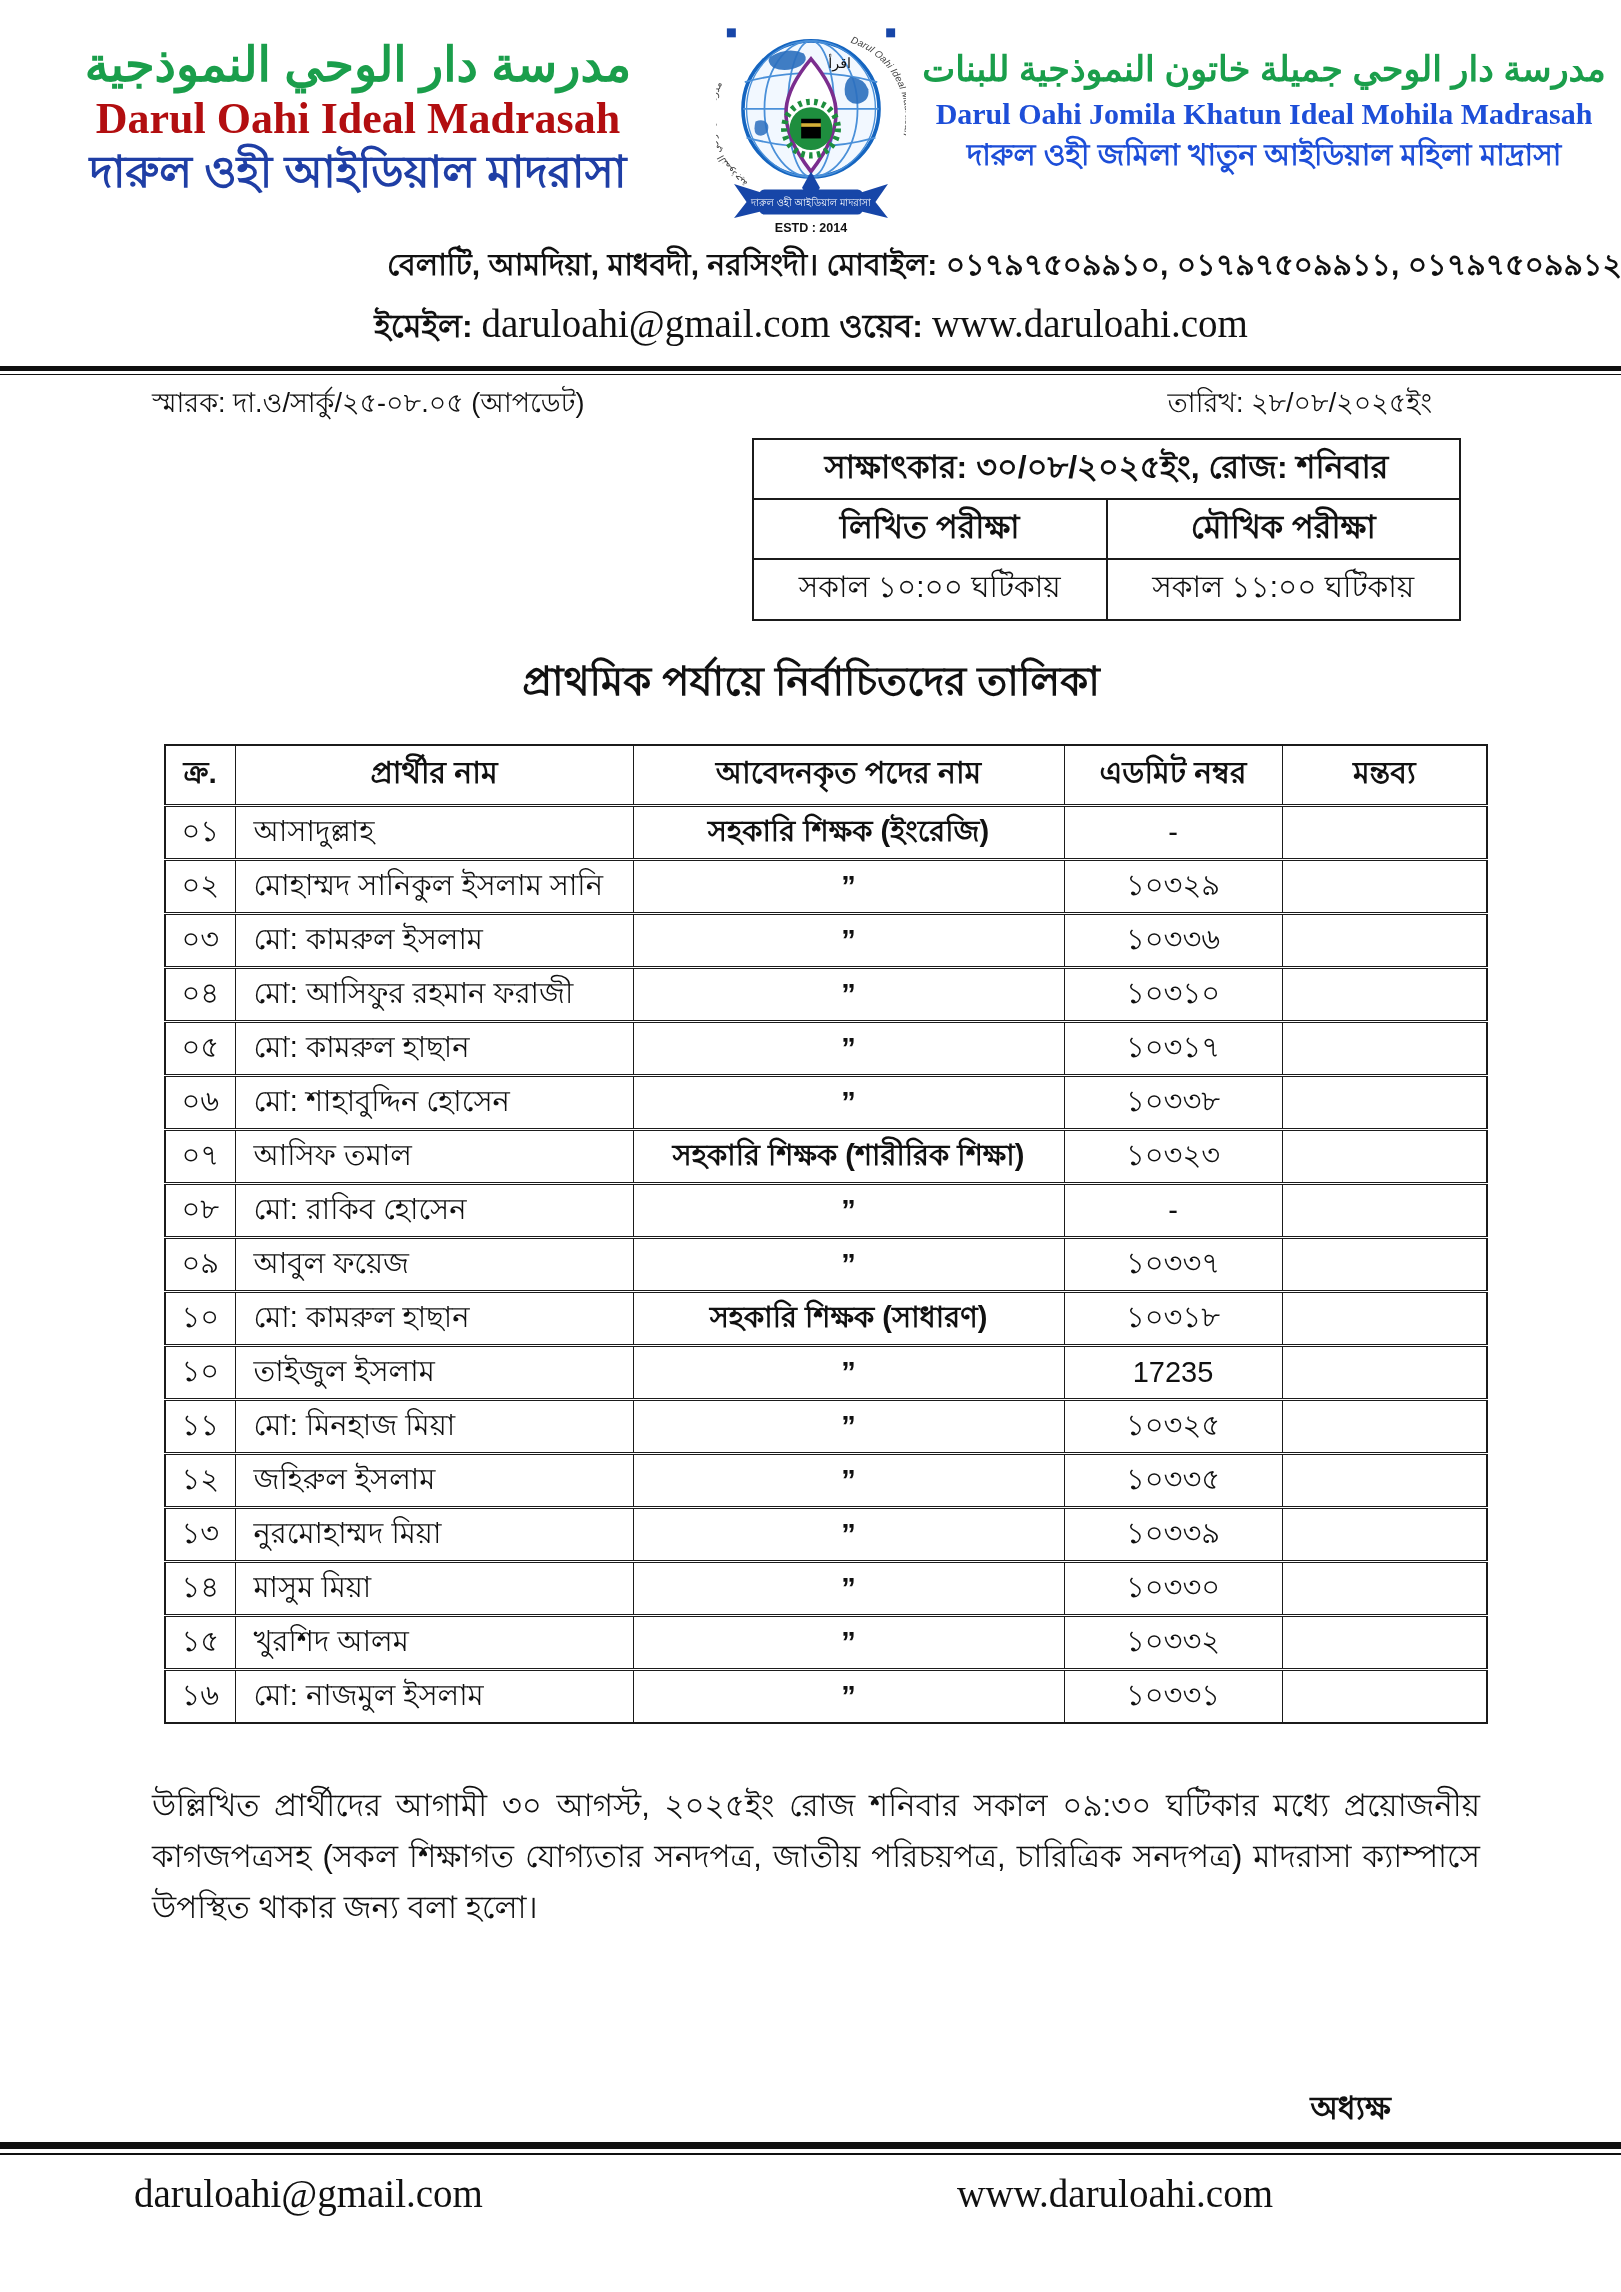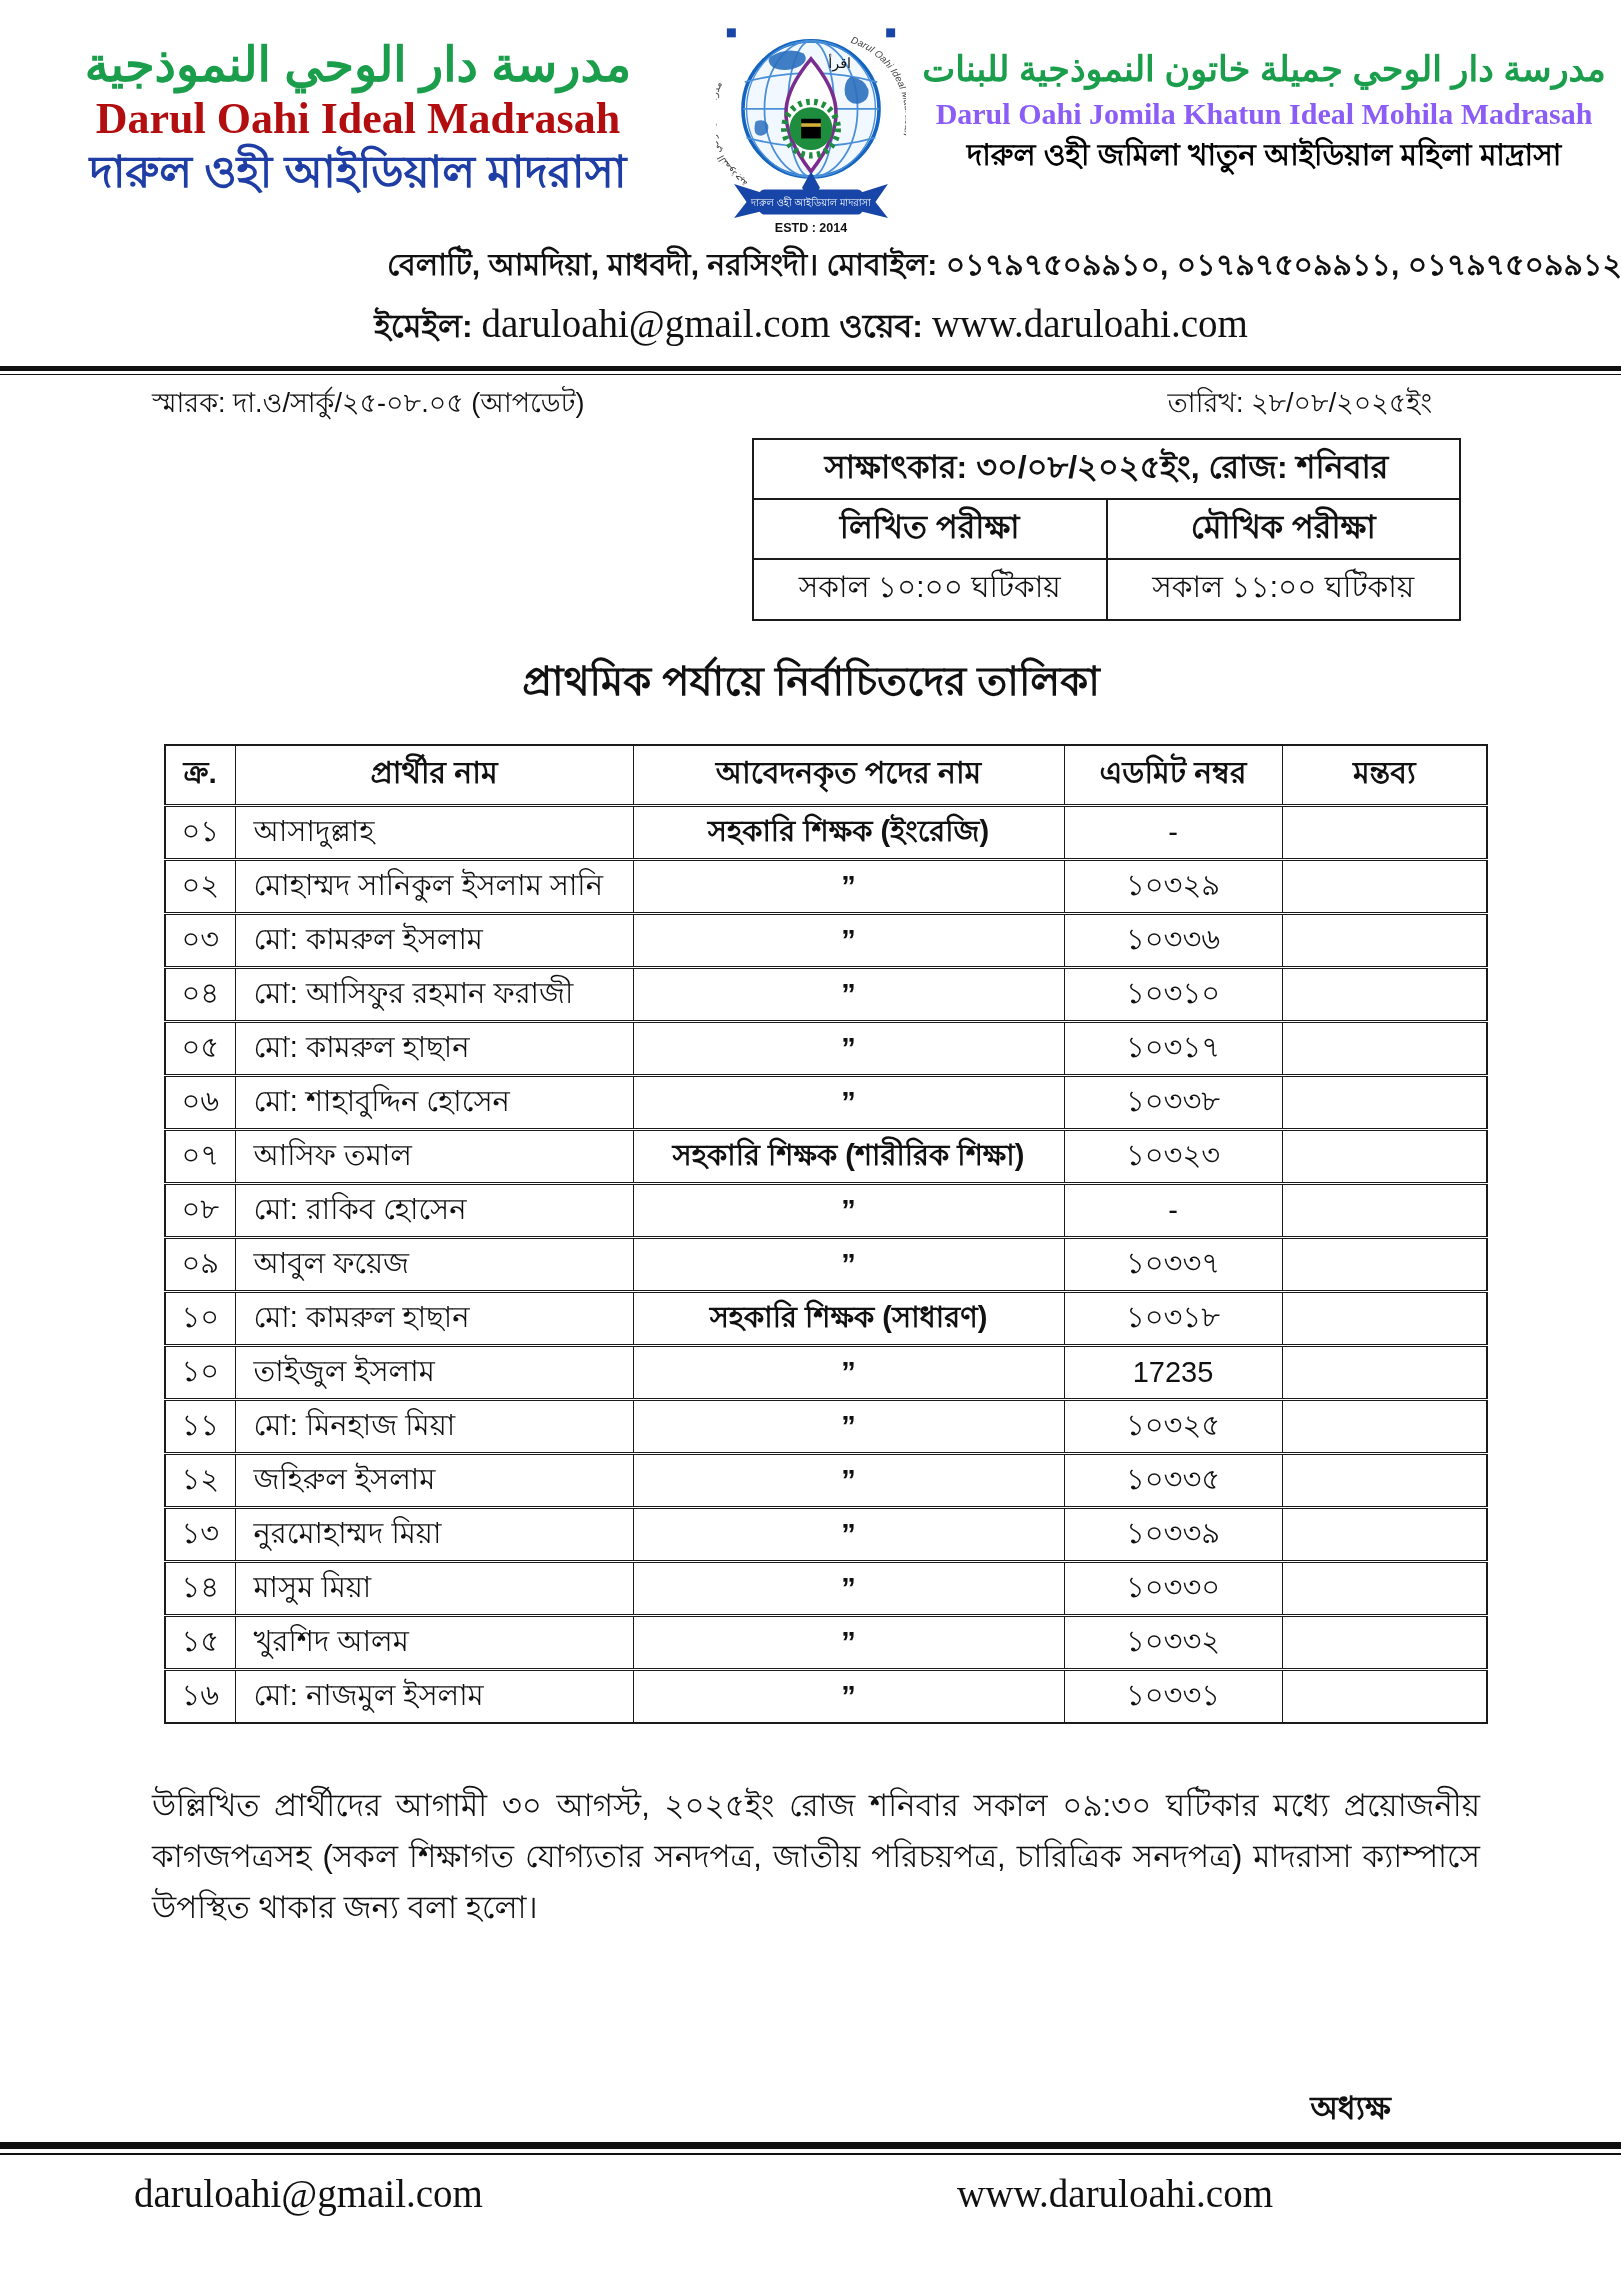--- a/index.html
+++ b/index.html
@@ -13,22 +13,22 @@
   }
 
   
   .letterhead{padding-top:23px;}
   .head-row{display:flex;align-items:flex-start;justify-content:space-between;}
   .head-block{flex:1 1 0;text-align:center;padding-top:12.5px;}
   .head-block.left .arabic{color:#1a9e4b;font-size:48px;font-weight:bold;line-height:57px;}
   .head-block.left .english{color:#b20e10;font-size:44px;font-weight:bold;line-height:52px;font-family:"Liberation Serif",serif;}
   .head-block.left .bengali{color:#1f3ea5;font-size:44px;font-weight:bold;line-height:54px;}
   .head-block.right .arabic{color:#1a9e4b;font-size:35px;font-weight:bold;line-height:48px;padding-top:9px;}
-  .head-block.right .english{color:#8b5cf6;font-size:30px;font-weight:bold;line-height:41px;font-family:"Liberation Serif",serif;}
-  .head-block.right .bengali{color:#000000;font-size:29.6px;font-weight:bold;line-height:41px;}
+  .head-block.right .english{color:#1d4ed8;font-size:30px;font-weight:bold;line-height:41px;font-family:"Liberation Serif",serif;}
+  .head-block.right .bengali{color:#1d4ed8;font-size:29.6px;font-weight:bold;line-height:41px;}
   .logo-wrap{flex:0 0 190px;height:213px;}
 
   .address-line{text-align:right;font-size:30px;font-weight:bold;margin-top:5.4px;}
   .email-line{text-align:center;font-size:32px;margin-top:9px;}
   .email-line .bn{font-weight:bold;}
   .email-line .latin{font-family:"Liberation Serif",serif;font-size:39px;}
 
   .rule-thickthin{margin-top:10.7px;border-top:5.4px solid #101010;border-bottom:1.8px solid #101010;height:2.7px;}
 
   

